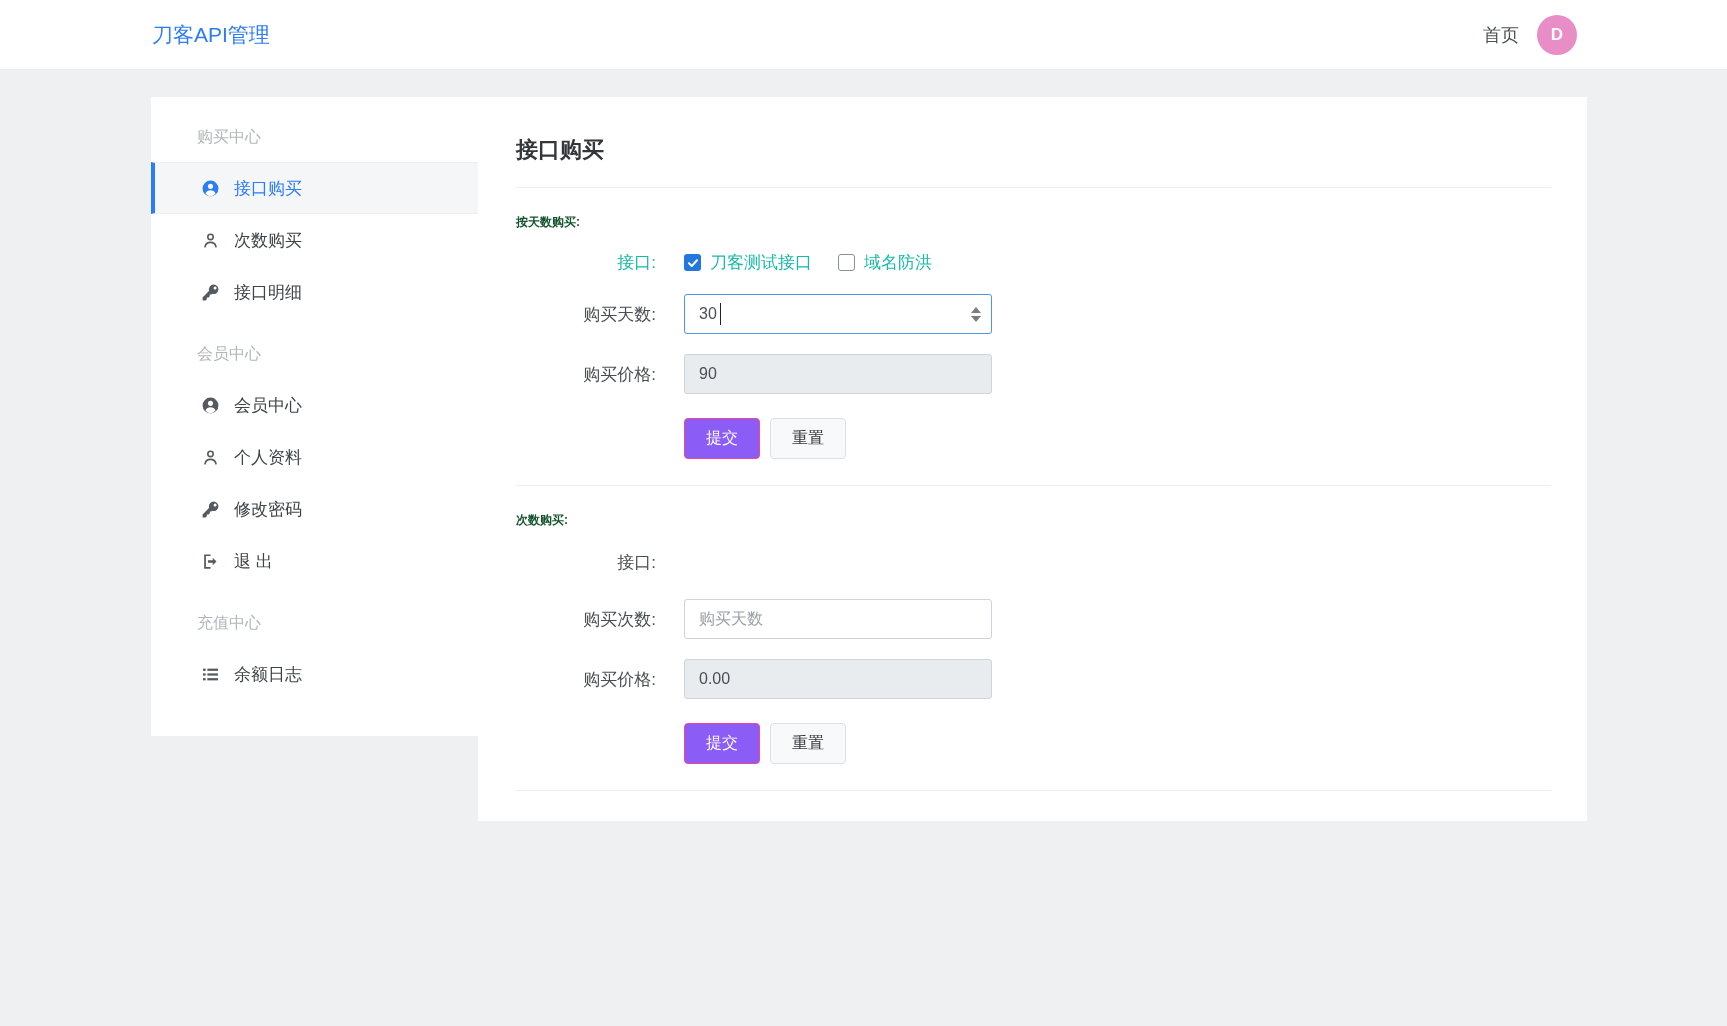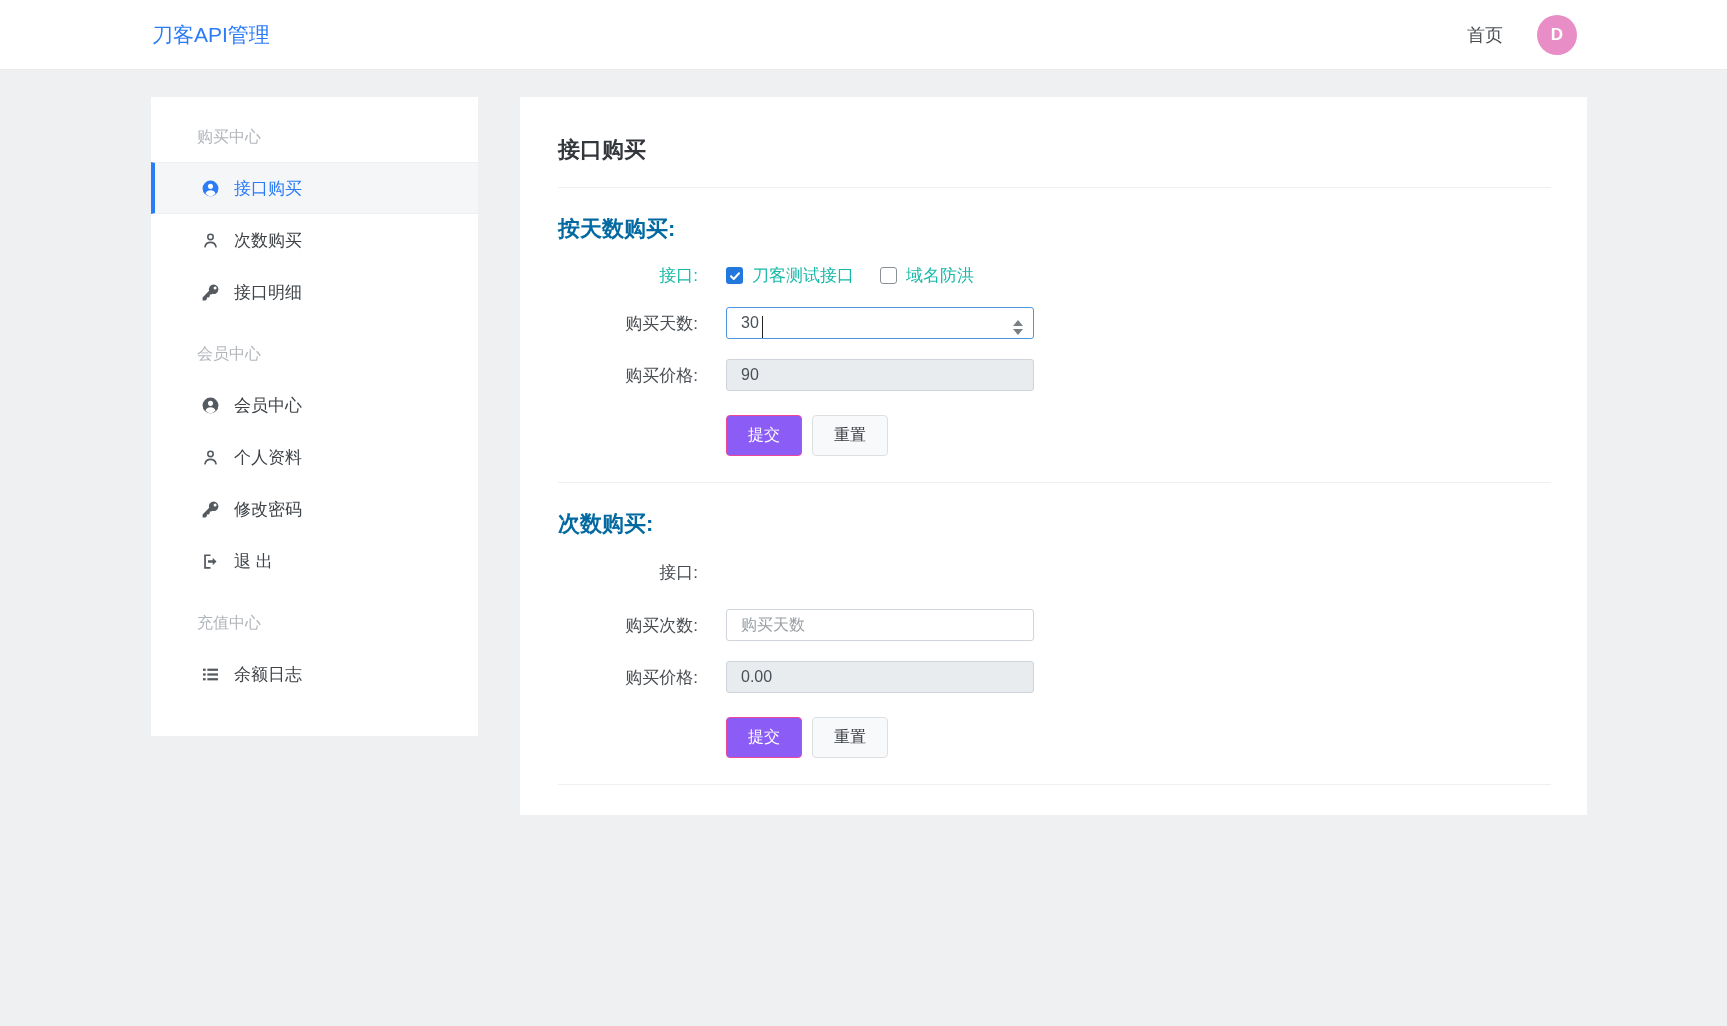--- a/index.html
+++ b/index.html
@@ -5,66 +5,66 @@
   * { margin:0; padding:0; box-sizing:border-box; }
   html,body { width:100%; min-height:1026px; background:#eef0f1;
     font-family:"Liberation Sans","DejaVu Sans",sans-serif; }
 
   
   .navbar { height:70px; background:#fff; border-bottom:1px solid #e9ebed;
     display:flex; align-items:center; justify-content:space-between;
     padding:0 150px 0 152px; }
   .brand { color:#2b7cf7; font-size:21px; font-weight:500; cursor:pointer; }
   .nav-right { display:flex; align-items:center; }
-  .nav-link { color:#4a4f54; font-size:18px; margin-right:34px; cursor:pointer; }
+  .nav-link { color:#4a4f54; font-size:18px; margin-right:18px; cursor:pointer; }
   .avatar { width:40px; height:40px; border-radius:50%; background:#e88dc5;
     color:#fff; font-size:17px; font-weight:bold; display:flex;
     align-items:center; justify-content:center; cursor:pointer; }
 
   
-  .container { display:flex; align-items:flex-start; gap:42px;
+  .container { display:flex; align-items:flex-start; 
     padding:27px 140px 40px 151px; }
 
   
   .sidebar { width:327px; flex-shrink:0; background:#fff; padding:4px 0 36px 0; }
   .side-header { color:#b2b6bb; font-size:16px; padding:26px 0 14px 46px; }
   .side-item { height:52px; display:flex; align-items:center; gap:14px;
     padding-left:46px; color:#3e4348; font-size:17px; cursor:pointer;
     border-left:4px solid transparent; }
   .side-item .ic { width:19px; height:19px; color:#555a60; display:inline-flex; }
   .side-item .ic svg { width:100%; height:100%; }
   .side-item.active { background:#f5f6f7; border-left:4px solid #2b7cf7;
     color:#2b7cf7; border-top:1px solid #efefef; border-bottom:1px solid #efefef; }
   .side-item.active .ic { color:#2b7cf7; }
 
   
   .card { flex:1; background:#fff; padding:38px 36px 30px 38px; }
   .card-title { font-size:22px; font-weight:600; color:#33373c; }
   hr.sep { border:none; border-top:1px solid #edeff1; margin:22px 0 0 0; }
-  .section-heading { font-size:22px; font-weight:bold; color:#0369a1;
+  .section-heading { font-size:12px; font-weight:bold; color:#14532d;
     margin:26px 0 20px 0; }
 
   .form-row { display:flex; align-items:center; margin-bottom:20px; }
   .form-label { width:140px; margin-right:28px; text-align:right;
     color:#4a4f54; font-size:17px; flex-shrink:0; }
   .form-label.teal { color:#19b9a9; }
 
   
   .chk-row { display:flex; align-items:center; gap:26px; }
   .chk { display:flex; align-items:center; gap:9px; cursor:pointer; }
   .box { width:17px; height:17px; border-radius:3px; display:inline-flex;
     align-items:center; justify-content:center; flex-shrink:0; }
   .box.checked { background:#2278dc; }
   .box.checked svg { width:12px; height:12px; }
   .box.unchecked { background:#fff; border:1.6px solid #8a9096; }
   .chk-label { color:#19b9a9; font-size:17px;text-align:center; }
 
   
   .input-wrap { position:relative; width:308px; }
-  .field { width:308px; height:32px; border:1px solid #ced4da; border-radius:3px;
+  .field { width:308px; height:40px; border:1px solid #ced4da; border-radius:3px;
     background:#fff; padding:0 28px 0 14px; font-size:16px; color:#495057;
     font-family:"Liberation Sans","DejaVu Sans",sans-serif; outline:none; }
   .field.focused { border:1px solid #4f97dd; }
   .field:disabled { background:#e9ecef; border-color:#ced4da; color:#495057;
     padding-right:20px; }
   .field::placeholder { color:#9aa0a6; }
   .caret { position:absolute; left:36px; top:9px; width:1px; height:22px;
     background:#222; }
   .spinner { position:absolute; right:9px; top:0; height:40px; width:14px;
     display:flex; flex-direction:column; align-items:center; justify-content:center;

